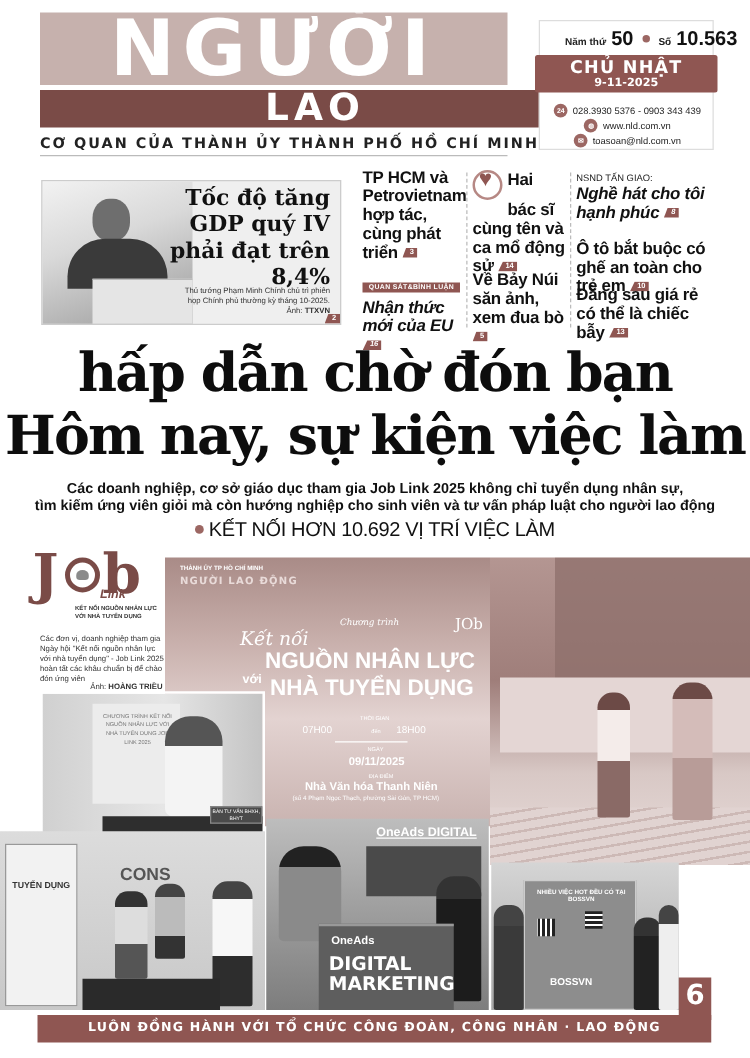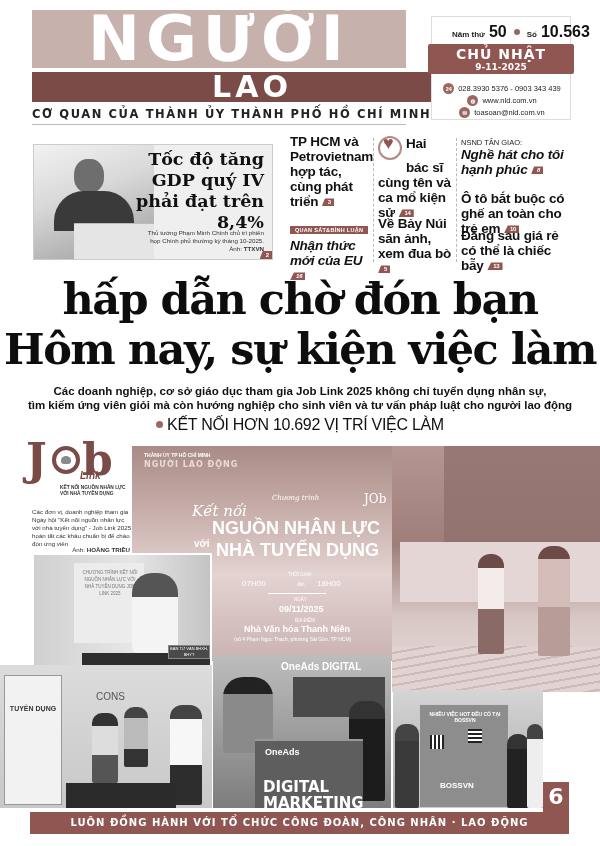--- a/index.html
+++ b/index.html
@@ -158,37 +158,37 @@
     .girl-person { position: absolute; left: 98px; top: 18px; width: 46px; height: 80px; background: linear-gradient(180deg, #555 0 30%, #f4f4f4 30% 100%); border-radius: 20px 20px 6px 6px; }
     .girl-table { position: absolute; left: 48px; top: 98px; width: 130px; height: 37px; background: #2e2e2e; }
     .girl-sign { position: absolute; left: 134px; top: 90px; width: 42px; height: 14px; background: #4a4a4a; border: 1px solid #888; font-size: 4px; color: #fff; text-align: center; line-height: 6px; }
 
     .photo-cons {
       left: 0; top: 665px; width: 212px; height: 143px;
       background: linear-gradient(180deg, #dcdcdc 0%, #c8c8c8 100%);
     }
     .cons-board { position: absolute; left: 4px; top: 10px; width: 58px; height: 130px; background: #f2f2f2; border: 1px solid #999; }
     .cons-board-t { position: absolute; left: 6px; top: 40px; width: 54px; font-size: 7px; font-weight: bold; color: #333; text-align: center; }
-    .cons-logo { position: absolute; left: 96px; top: 26px; font-size: 10px; font-weight: normal; color: #555; }
+    .cons-logo { position: absolute; left: 96px; top: 26px; font-size: 14px; font-weight: bold; color: #555; }
     .cons-p1 { position: absolute; left: 92px; top: 48px; width: 26px; height: 70px; background: linear-gradient(180deg, #333 0 18%, #ddd 18% 60%, #555 60%); border-radius: 10px 10px 2px 2px; }
     .cons-p2 { position: absolute; left: 124px; top: 42px; width: 24px; height: 60px; background: linear-gradient(180deg, #444 0 18%, #bbb 18% 70%, #333 70%); border-radius: 10px 10px 2px 2px; }
     .cons-p3 { position: absolute; left: 170px; top: 40px; width: 32px; height: 100px; background: linear-gradient(180deg, #444 0 14%, #f7f7f7 14% 60%, #2d2d2d 60%); border-radius: 12px 12px 2px 2px; }
     .cons-table { position: absolute; left: 66px; top: 118px; width: 110px; height: 25px; background: #2a2a2a; }
 
     .photo-oneads {
       left: 213px; top: 655px; width: 178px; height: 153px;
       background: linear-gradient(180deg, #bdbdbd 0%, #7d7d7d 100%);
     }
-    .oneads-top { position: absolute; left: 68px; top: 6px; font-size: 10px; font-weight: bold; color: #fff; white-space: nowrap; }
+    .oneads-top { position: absolute; left: 88px; top: 6px; font-size: 10px; font-weight: bold; color: #fff; white-space: nowrap; text-decoration: underline; }
     .oneads-board { position: absolute; left: 80px; top: 22px; width: 92px; height: 40px; background: #4a4a4a; }
     .oneads-p1 { position: absolute; left: 10px; top: 22px; width: 50px; height: 76px; background: linear-gradient(180deg, #222 0 22%, #8a8a8a 22%); border-radius: 20px 20px 4px 4px; }
     .oneads-p2 { position: absolute; left: 136px; top: 46px; width: 36px; height: 100px; background: linear-gradient(180deg, #333 0 18%, #1c1c1c 18%); border-radius: 14px 14px 2px 2px; }
     .oneads-banner { position: absolute; left: 42px; top: 84px; width: 108px; height: 69px; background: #5e5e5e; border-top: 2px solid #999; }
     .oneads-b1 { position: absolute; left: 10px; top: 6px; font-size: 9px; color: #fff; font-weight: bold; }
-    .oneads-b2 { position: absolute; left: 8px; top: 22px; font-family: "DejaVu Sans", sans-serif; font-size: 15px; color: #fff; font-weight: bold; line-height: 16px; margin-top: 16px; }
+    .oneads-b2 { position: absolute; left: 8px; top: 22px; font-family: "DejaVu Sans", sans-serif; font-size: 15px; color: #fff; font-weight: bold; line-height: 16px; }
 
     .photo-boss {
       left: 393px; top: 690px; width: 150px; height: 118px;
       background: linear-gradient(180deg, #d5d5d5 0%, #a7a7a7 100%);
     }
     .boss-poster { position: absolute; left: 26px; top: 14px; width: 90px; height: 104px; background: #8d8d8d; border: 1px solid #ccc; }
     .boss-poster-t { position: absolute; left: 6px; top: 6px; width: 78px; font-size: 5px; font-weight: bold; color: #fff; text-align: center; }
     .boss-qr { position: absolute; left: 10px; top: 30px; width: 14px; height: 14px; background: repeating-linear-gradient(90deg, #222 0 2px, #fff 2px 4px); }
     .boss-qr2 { position: absolute; left: 48px; top: 24px; width: 14px; height: 14px; background: repeating-linear-gradient(0deg, #222 0 2px, #fff 2px 4px); }
     .boss-brand { position: absolute; left: 20px; top: 76px; font-size: 8px; color: #fff; font-weight: bold; }
@@ -273,21 +273,21 @@
     <span>Nhận thức mới của EU</span>
     <span class="page-tag">16</span>
   </div>
 </div>
 <div class="col-divider" style="left:373px; top:138px; height:124px;"></div>
 
 <div class="teaser" style="left:378px; top:136px; width:76px;">
   <div class="teaser-title">
     <span class="heart-logo"></span><span>Hai</span><br>
     <span style="margin-left:28px;">bác sĩ</span><br>
-    <span>cùng tên và ca mổ kiện sử</span>
+    <span>cùng tên và ca mổ động sử</span>
     <span class="page-tag">14</span>
   </div>
 </div>
 <div class="teaser" style="left:378px; top:216px; width:76px;">
   <div class="teaser-title">
     <span>Về Bảy Núi săn ảnh, xem đua bò</span>
     <span class="page-tag">5</span>
   </div>
 </div>
 <div class="col-divider" style="left:456px; top:138px; height:124px;"></div>

